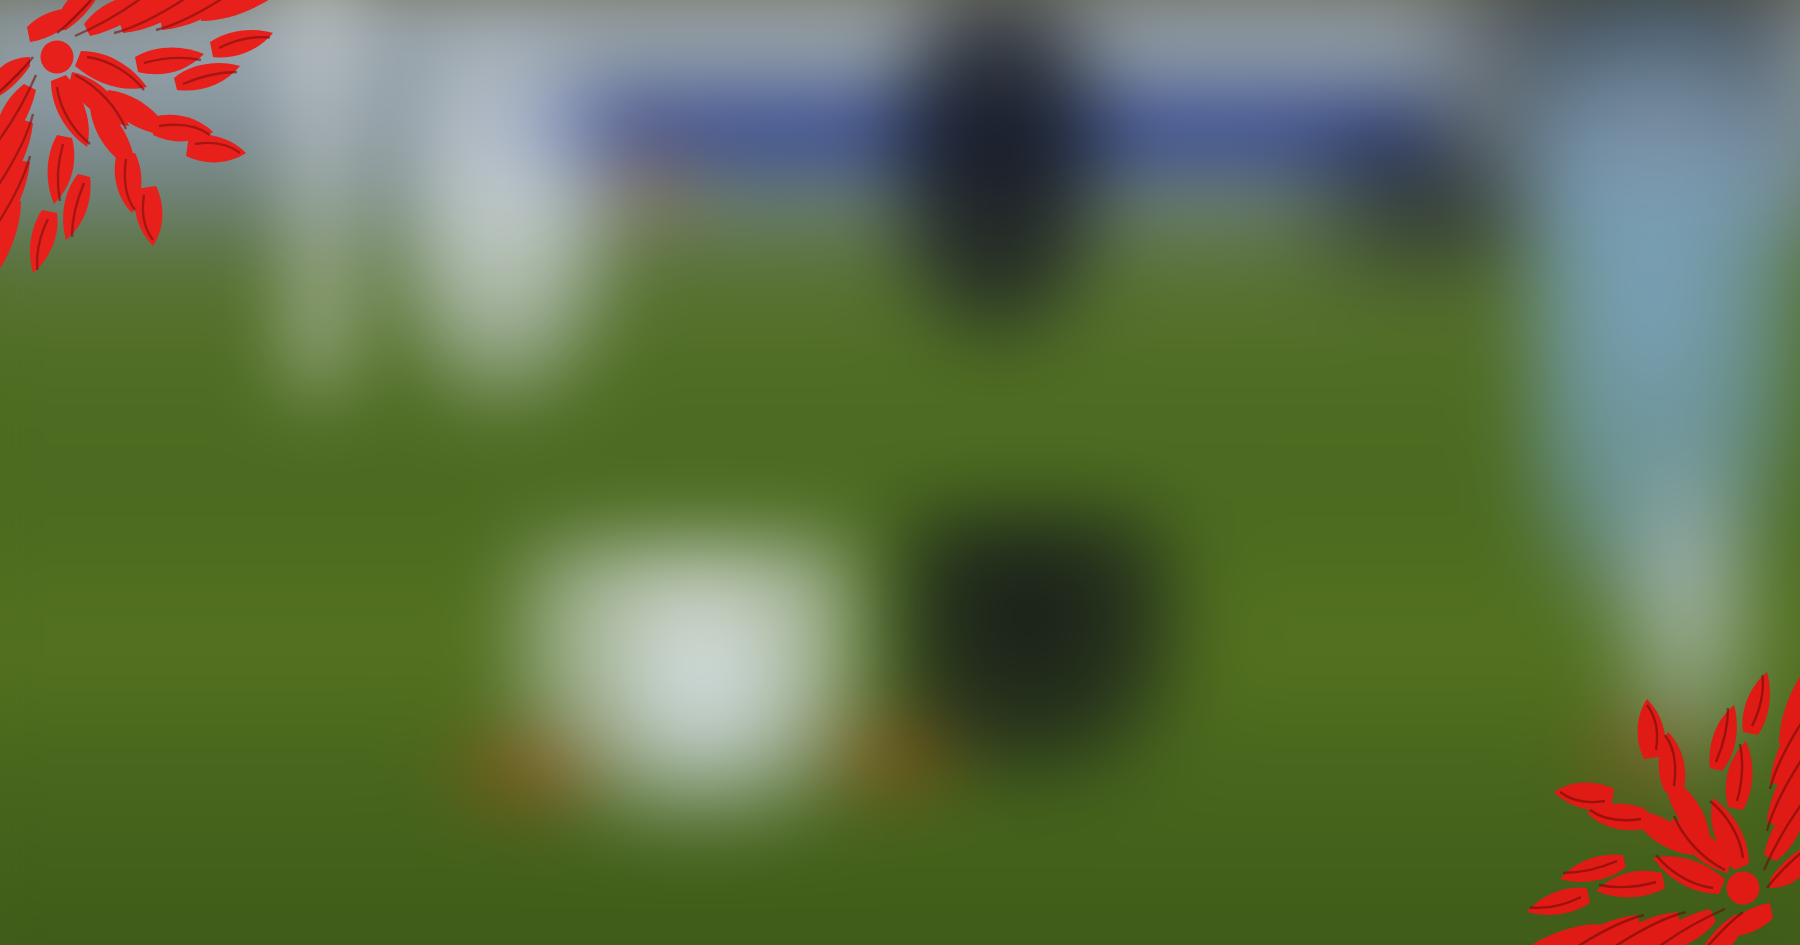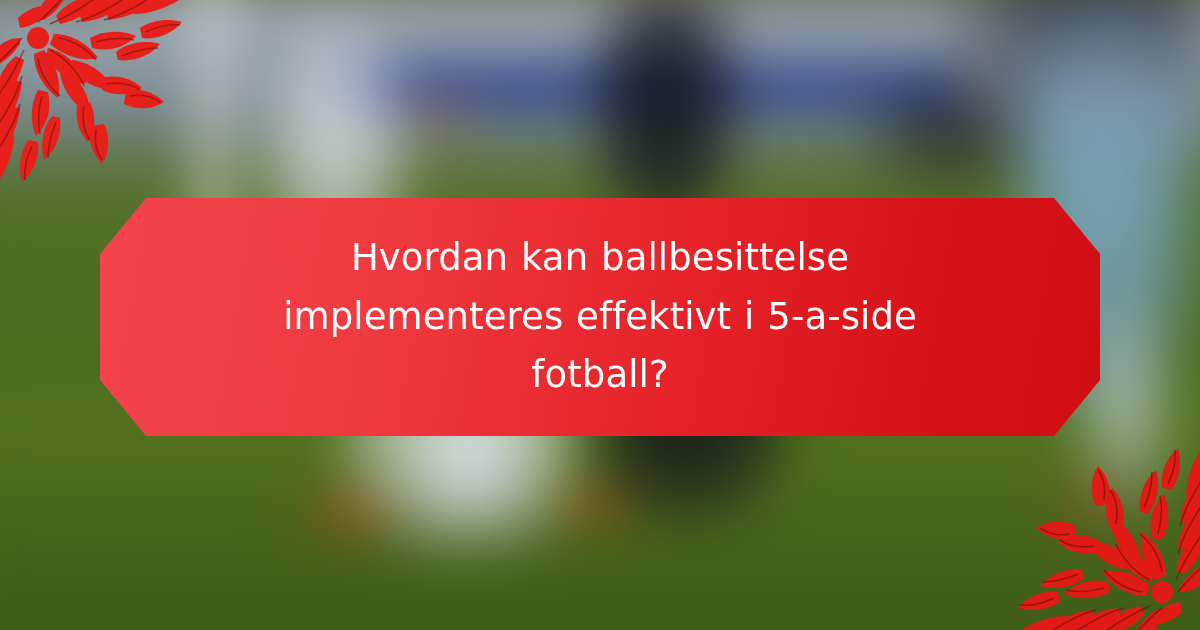--- a/index.html
+++ b/index.html
@@ -327,17 +327,14 @@
         <path d="M152 38 C164 32 176 30 186 31"></path>
         <path d="M38 152 C32 164 30 176 31 186"></path>
         <path d="M112 90 C126 88 138 90 146 96"></path>
         <path d="M90 112 C88 126 90 138 96 146"></path>
         <path d="M136 102 C148 100 158 102 166 108"></path>
         <path d="M102 136 C100 148 102 158 108 166"></path>
       </g>
     </svg>
   </div>
 
-  <div class="banner">
-    <h1 class="headline">Hvordan kan ballbesittelse implementeres effektivt i 5-a-side fotball?</h1>
-  </div>
 
 </div>
 
 </body></html>

